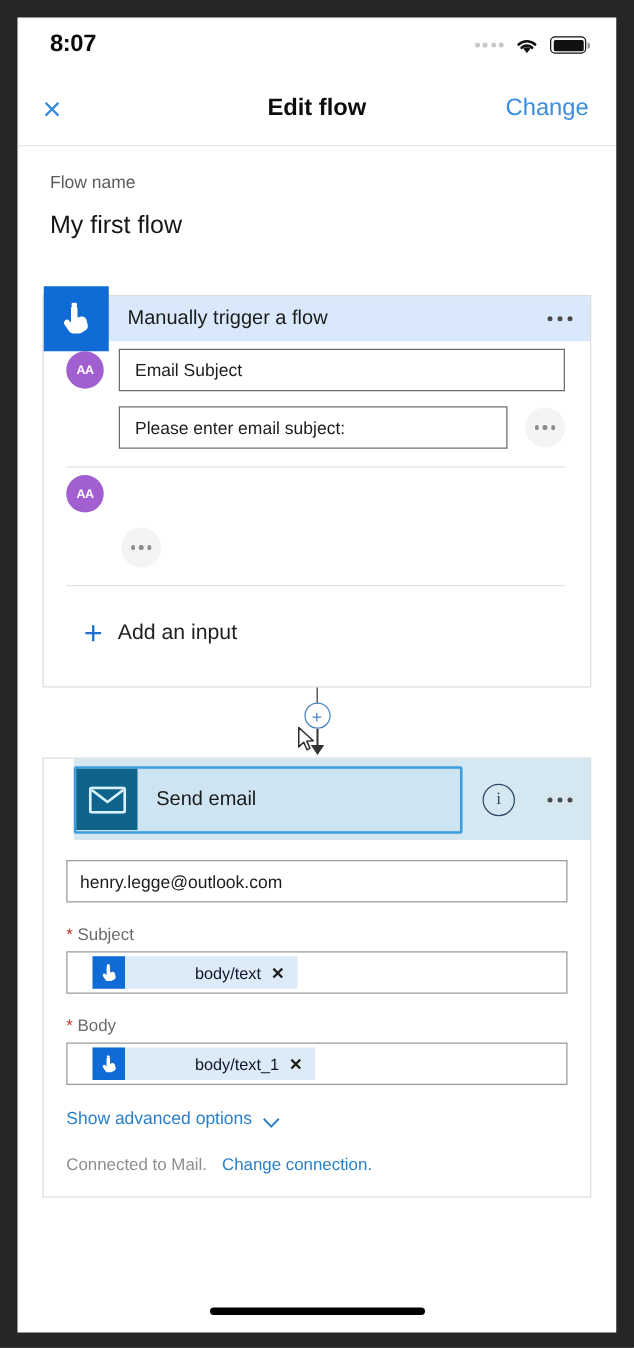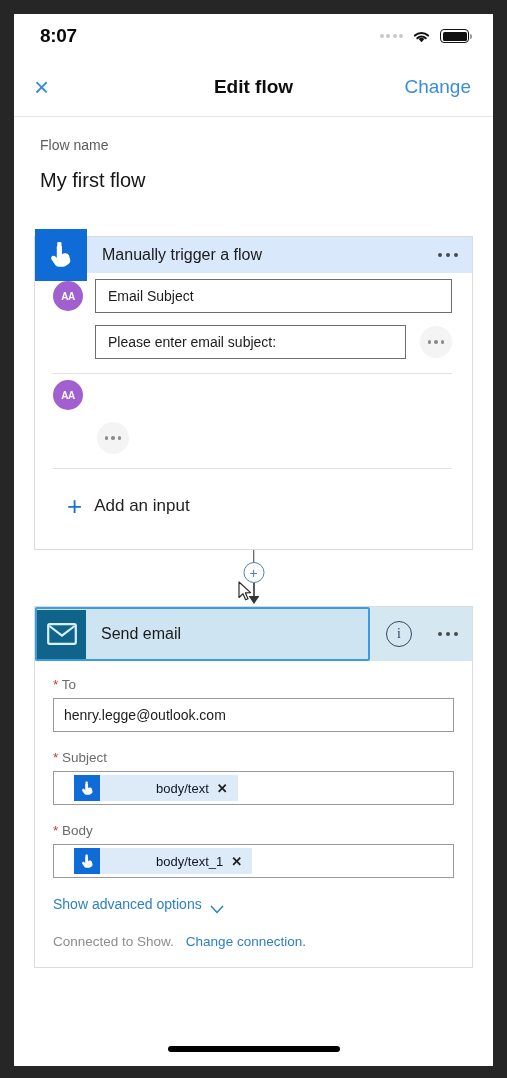--- a/index.html
+++ b/index.html
@@ -144,21 +144,22 @@
     border: 1.3px solid #4b84c4; background: #fff;
     display: flex; align-items: center; justify-content: center;
     font-size: 14px; color: #4b84c4; line-height: 1; cursor: pointer;
   }
   .conn-arrow {
     position: absolute; left: 50%; top: 33px; transform: translateX(-50%);
     width: 14px; height: 22px;
   }
   .send-header {
     display: flex; align-items: center; background: #d5e7f0;
-    height: 54px;
+    height: 65px;
+    margin-left: 24px;
   }
   .send-sel {
     display: flex; align-items: center; flex: 1;
     border: 2.5px solid #3b9ce0; background: #cfe4f2;
     height: 54px; border-radius: 2px;
   }
   .send-sel .hdr-icon { width: 49px; flex: 0 0 49px; height: 49px; }
   .info-icon {
     width: 26px; height: 26px; border-radius: 50%; border: 1.6px solid #2c4a63;
     display: flex; align-items: center; justify-content: center;
@@ -339,24 +340,20 @@
           <div class="info-icon">i</div>
           <div class="hdr-dots">
             <i></i>
               <i></i>
               <i></i>
           </div>
         </div>
 
         <div class="send-body">
 
-          <div class="field-label">
-            <span class="req">*</span>
-            <span>To</span>
-          </div>
           <div class="field-box">henry.legge@outlook.com</div>
           <div class="field-gap"></div>
 
           <div class="field-label">
             <span class="req">*</span>
             <span>Subject</span>
           </div>
           <div class="field-box with-token">
             <span class="token">
               <span class="token-icon">
@@ -391,21 +388,21 @@
           <div class="adv-row">
             <span class="adv-label">Show advanced options</span>
             <span class="chev">
               <svg width="14" height="9" viewBox="0 0 14 9">
                 <path d="M1 1 L7 7.4 L13 1" fill="none" stroke="#2a7fc9" stroke-width="1.5"></path>
               </svg>
             </span>
           </div>
 
           <div class="conn-footer">
-            <span class="conn-text">Connected to Show.</span>
+            <span class="conn-text">Connected to Mail.</span>
             <span class="conn-link">Change connection.</span>
           </div>
         </div>
       </div>
     </div>
 
     <div class="cursor">
       <svg width="16" height="22" viewBox="0 0 16 22">
         <path d="M1 1 L1 16.5 L5 12.8 L7.6 18.8 L10 17.7 L7.4 11.9 L12.6 11.6 Z" fill="#ffffff" stroke="#2b2b2b" stroke-width="1.2" stroke-linejoin="round"></path>
       </svg>

